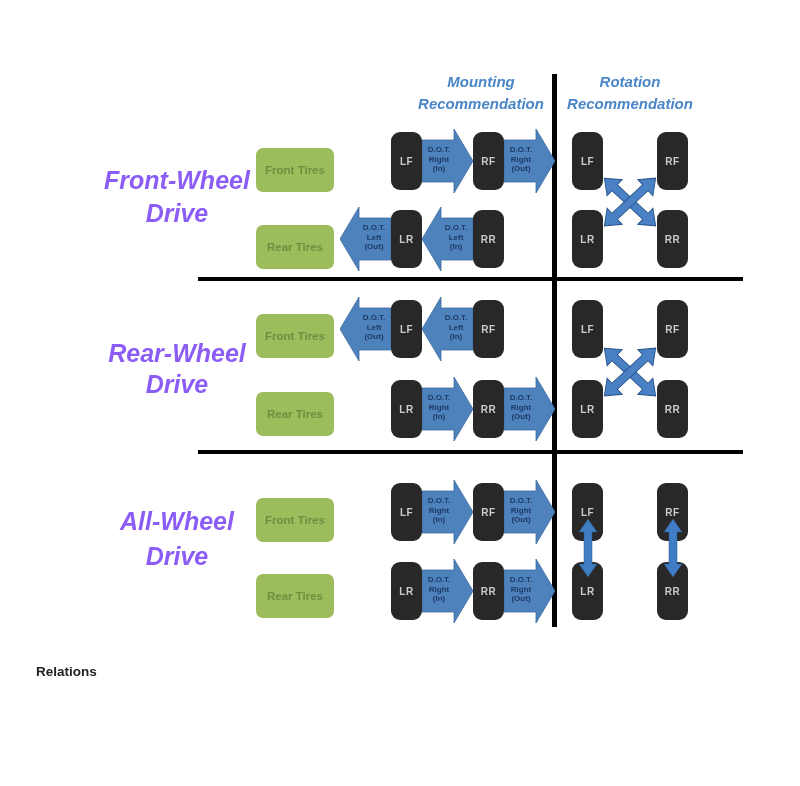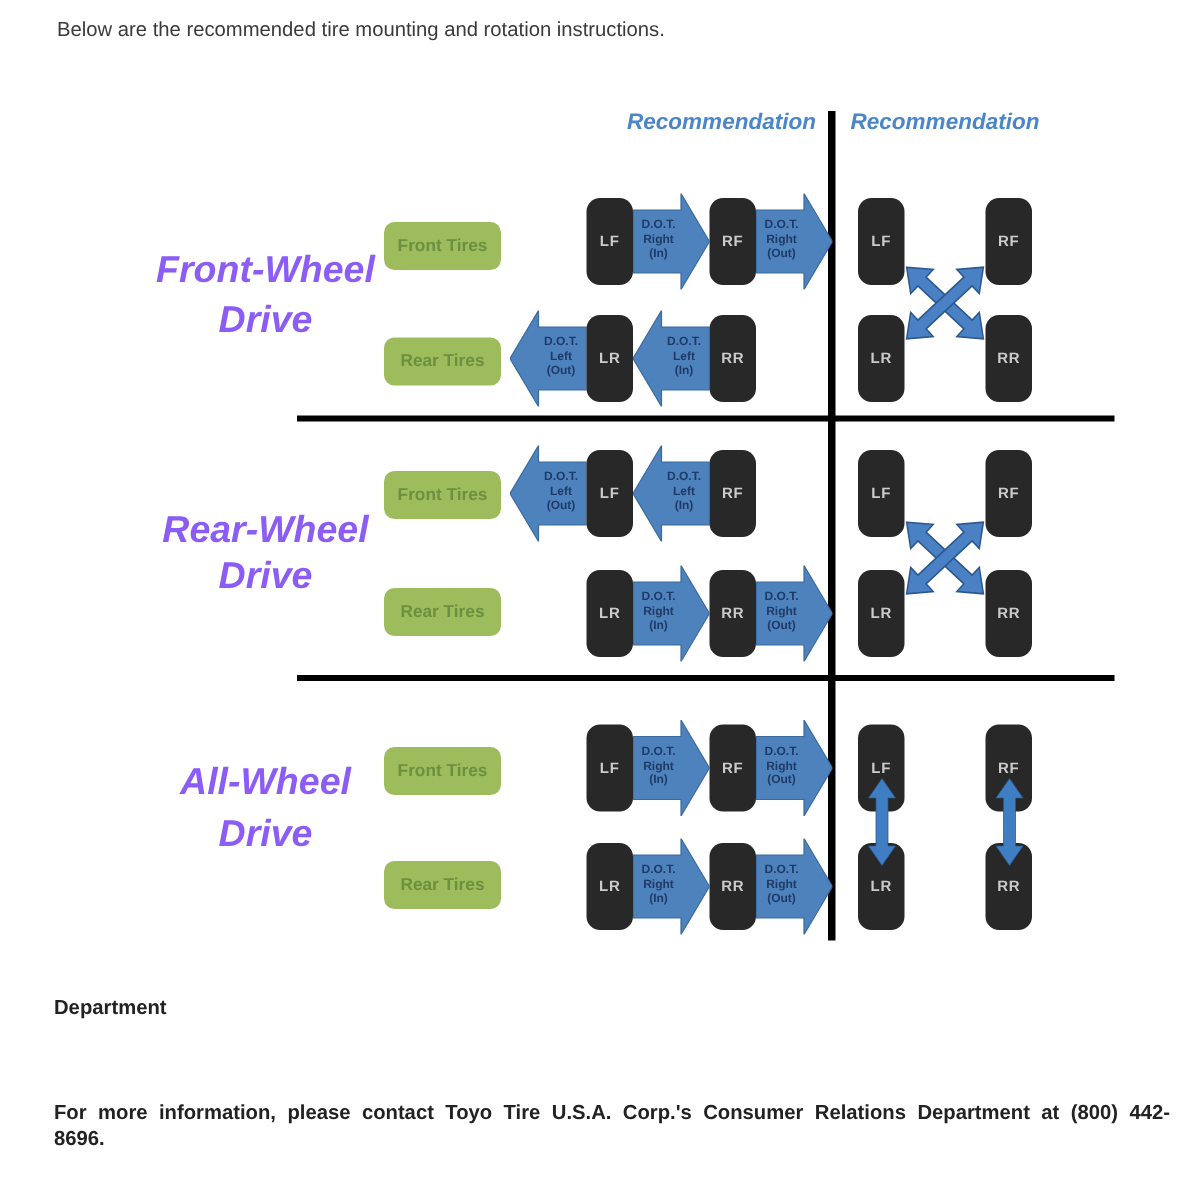--- a/index.html
+++ b/index.html
@@ -4,47 +4,48 @@
 <style>
   html,body{margin:0;padding:0;background:#fff;}
   .page{position:relative;width:800px;height:786px;background:#fff;overflow:hidden;
         font-family:"Liberation Sans",sans-serif;color:#333;}
   .intro{position:absolute;left:38px;top:12px;margin:0;font-size:13.5px;color:#3a3a3a;}
   .col-header{position:absolute;width:160px;text-align:center;font-weight:bold;font-style:italic;
         font-size:15px;line-height:22px;color:#4a86c8;}
   .vline,.hline{position:absolute;background:#000;}
   .section-label-line{position:absolute;left:77px;width:200px;text-align:center;color:#8b5cf6;
         font-weight:bold;font-style:italic;font-size:25px;line-height:26px;}
-  .green-btn{position:absolute;left:256px;width:78px;height:32px;background:#9dbc5c;border-radius:7px;
+  .green-btn{position:absolute;left:256px;width:78px;height:44px;background:#9dbc5c;border-radius:7px;
         color:#6d9040;font-size:11.5px;font-weight:600;display:flex;align-items:center;justify-content:center;}
   .tire{position:absolute;width:31px;height:58px;background:#282828;border-radius:9px;
         display:flex;align-items:center;justify-content:center;color:#cbcbcb;font-size:10px;
         font-weight:bold;letter-spacing:0.5px;}
   .arrow{position:absolute;width:64px;height:64px;}
   .arrow svg{position:absolute;left:0;top:0;}
   .arrow-text{position:absolute;top:16px;width:34px;font-size:8px;font-weight:bold;color:#1e3a66;
         text-align:center;line-height:9.5px;}
   .rot-svg{position:absolute;overflow:visible;}
   .footer-title{position:absolute;left:36px;top:664px;margin:0;font-size:13.5px;font-weight:bold;color:#222;}
   .footer-body{position:absolute;left:36px;top:683px;width:744px;margin:0;font-size:13.5px;color:#2e2e2e;
         text-align:justify;line-height:17px;word-spacing:3px;}
   .footer-contact{position:absolute;left:36px;top:733px;width:744px;margin:0;font-size:13.5px;font-weight:bold;
         color:#222;text-align:justify;line-height:17px;word-spacing:2px;}
 </style>
 </head>
 <body>
 
 <div class="page">
-  <p class="intro">Below are the recommended tire mounting and rotation instructions.</p>
 
   <div id="diagram">
     <div class="col-header" style="left:401px;top:71px">
+      <div>Mounting</div>
       <div>Recommendation</div>
     </div>
     <div class="col-header" style="left:550px;top:71px">
+      <div>Rotation</div>
       <div>Recommendation</div>
     </div>
     <div class="vline" style="left:552px;top:74px;width:5px;height:553px"></div>
     <div class="hline" style="left:198px;top:277px;width:545px;height:4px"></div>
     <div class="hline" style="left:198px;top:450px;width:545px;height:4px"></div>
 
   <div class="section-label-line" style="top: 167px;">Front-Wheel</div>
       <div class="section-label-line" style="top: 200px;">Drive</div>
       <div class="green-btn" style="top: 148px;">Front Tires</div>
       <div class="green-btn" style="top: 225px;">Rear Tires</div>
@@ -265,15 +266,14 @@
         <span>RR</span>
       </div>
       <svg class="rot-svg" viewBox="0 0 18 58" width="18" height="58" style="left: 579px; top: 519px;">
         <polygon points="9,0 18,13 13,13 13,45 18,45 9,58 0,45 5,45 5,13 0,13" fill="#3f7ec2" stroke="#2a578e" stroke-width="0.5"></polygon>
       </svg>
       <svg class="rot-svg" viewBox="0 0 18 58" width="18" height="58" style="left: 664px; top: 519px;">
         <polygon points="9,0 18,13 13,13 13,45 18,45 9,58 0,45 5,45 5,13 0,13" fill="#3f7ec2" stroke="#2a578e" stroke-width="0.5"></polygon>
       </svg>
     </div>
 
-  <p class="footer-title">Department</p>
-  <p class="footer-contact">For more information, please contact Toyo Tire U.S.A. Corp.'s Consumer Relations Department at (800) 442-8696.</p>
+  <p class="footer-title">Relations</p>
 </div>
 
 </body></html>

